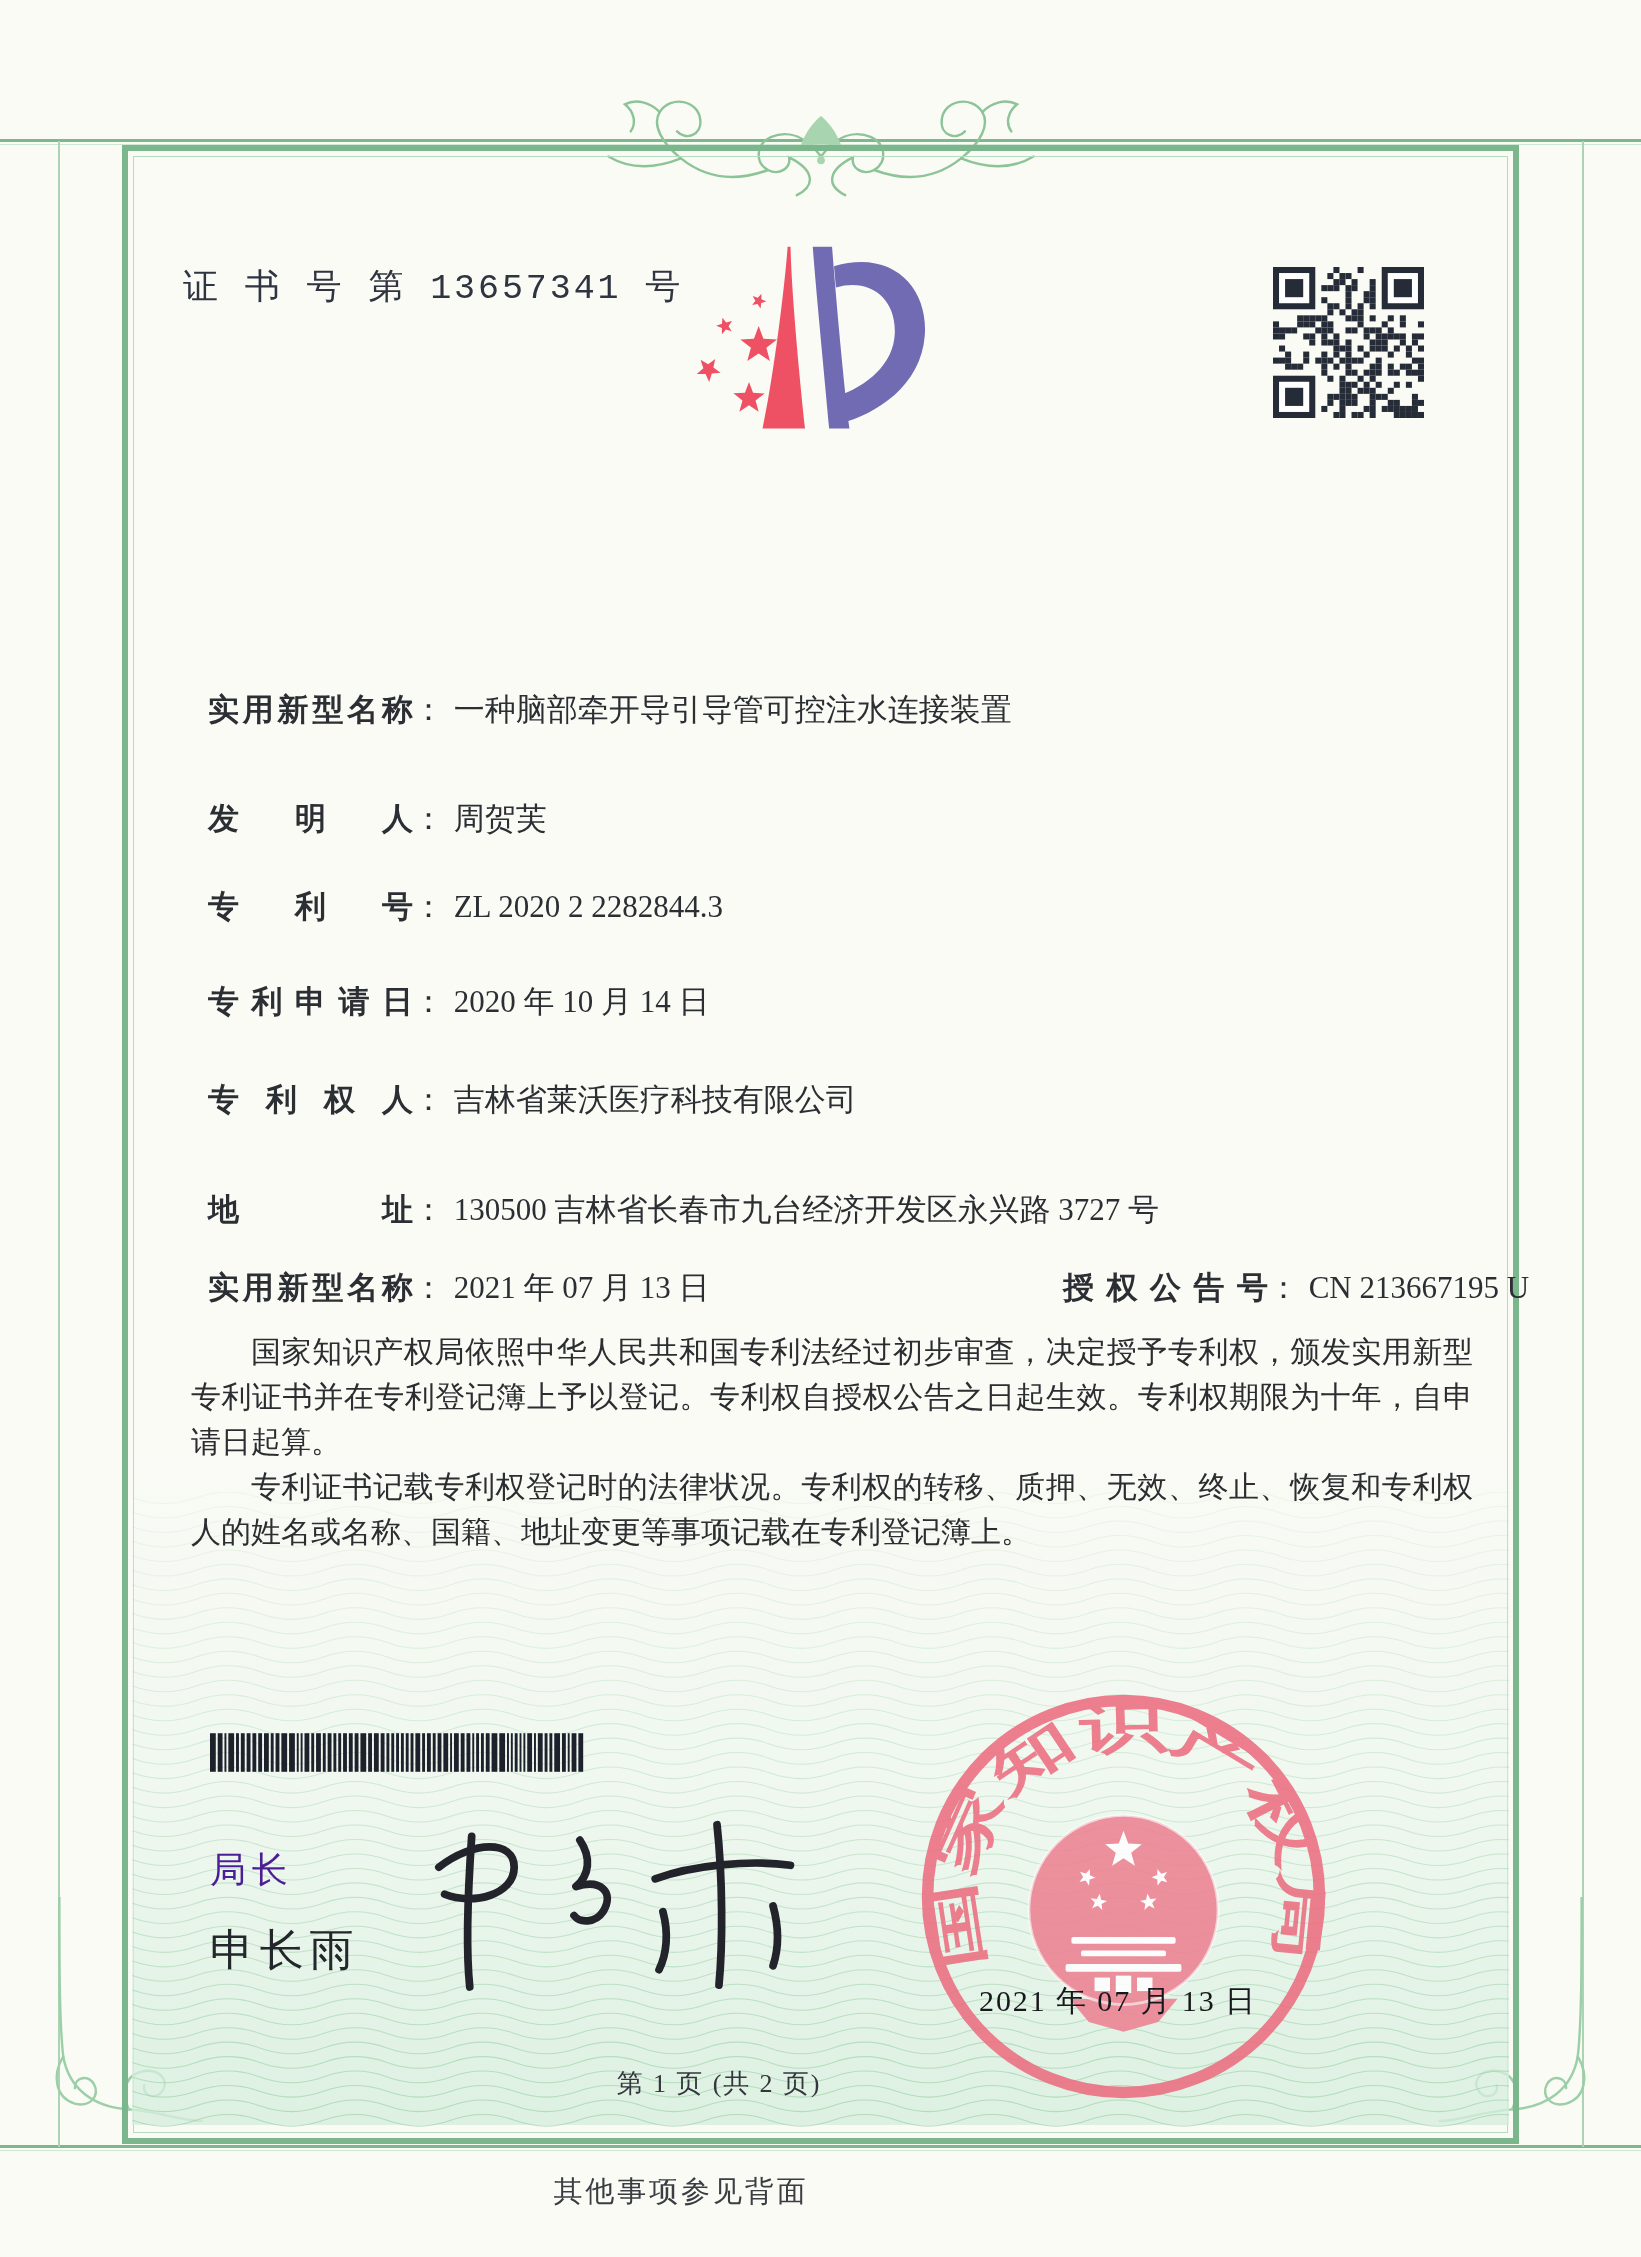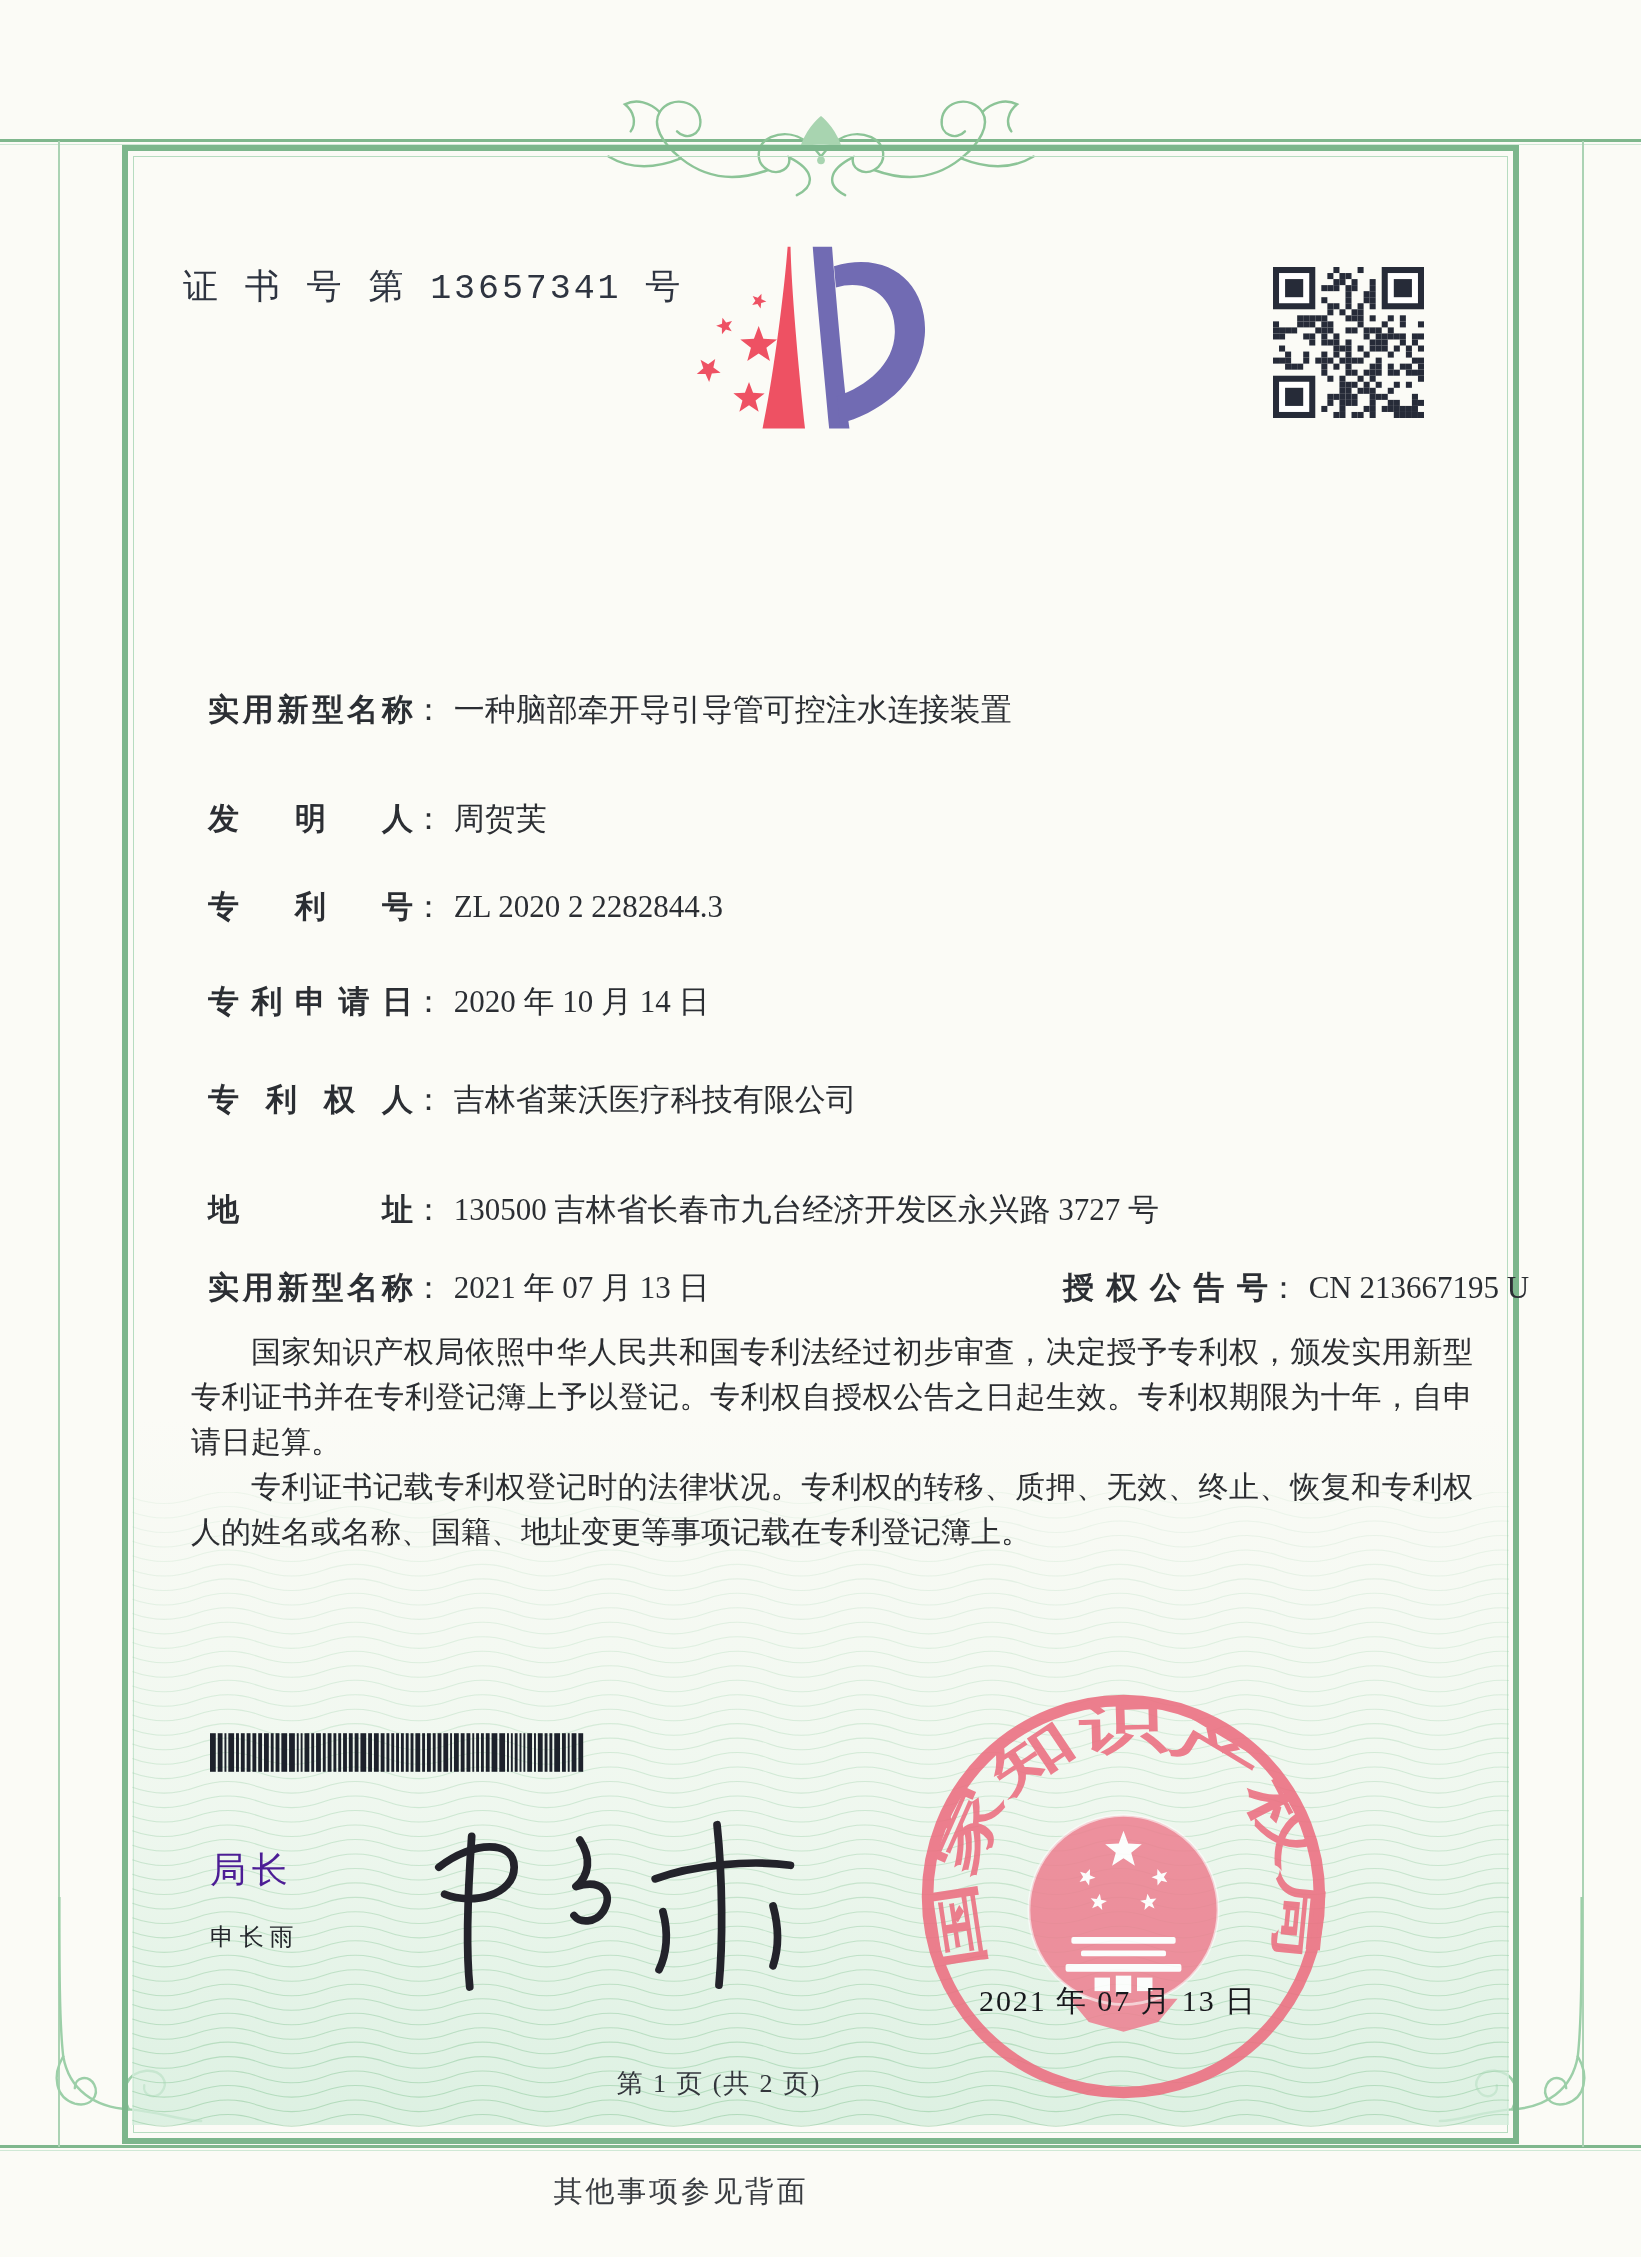--- a/index.html
+++ b/index.html
@@ -49,21 +49,21 @@
   .pair2{position:absolute;left:855px;top:0;}
   
   .law{
     position:absolute;left:183px;top:1329px;width:1282px;
     font-size:30px;line-height:45px;text-align:justify;color:#2b2d31;margin-left:8px;
   }
   .law p{margin:0;text-indent:2em;}
   
   #barcode{position:absolute;left:210px;top:1733px;z-index:2;}
   .director-title{position:absolute;left:210px;top:1846px;font-size:36px;letter-spacing:5.8px;color:#4c1d95;z-index:2;}
-  .director-name{position:absolute;left:210px;top:1921px;font-size:24px;letter-spacing:5.8px;color:#23262b;z-index:2;}
+  .director-name{position:absolute;left:210px;top:1921px;font-size:44px;letter-spacing:5.8px;color:#23262b;z-index:2;}
   #signature{position:absolute;left:406px;top:1786px;z-index:3;}
   #seal{position:absolute;left:915px;top:1688px;z-index:3;}
   .seal-date{
     position:absolute;left:973px;top:1981px;width:290px;text-align:center;
     font-size:30px;letter-spacing:1.9px;color:#17181c;z-index:4;white-space:nowrap;
   }
   .page-info{
     position:absolute;left:574px;top:2066px;width:290px;text-align:center;
     font-size:26px;color:#33363c;z-index:2;letter-spacing:1.9px;
   }

